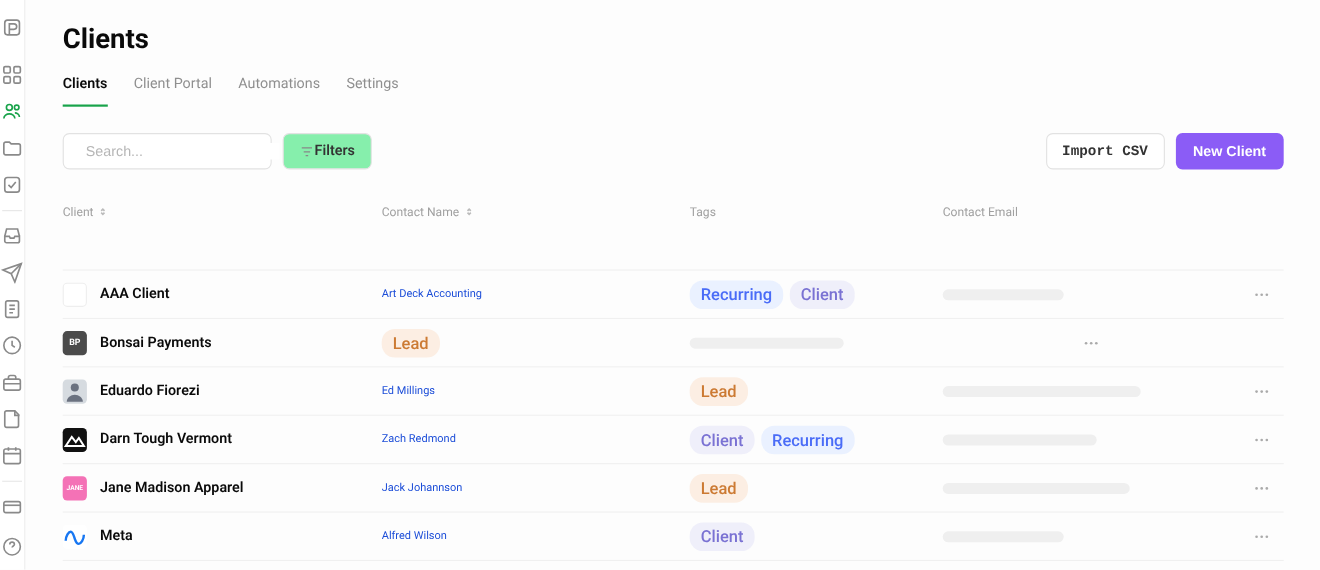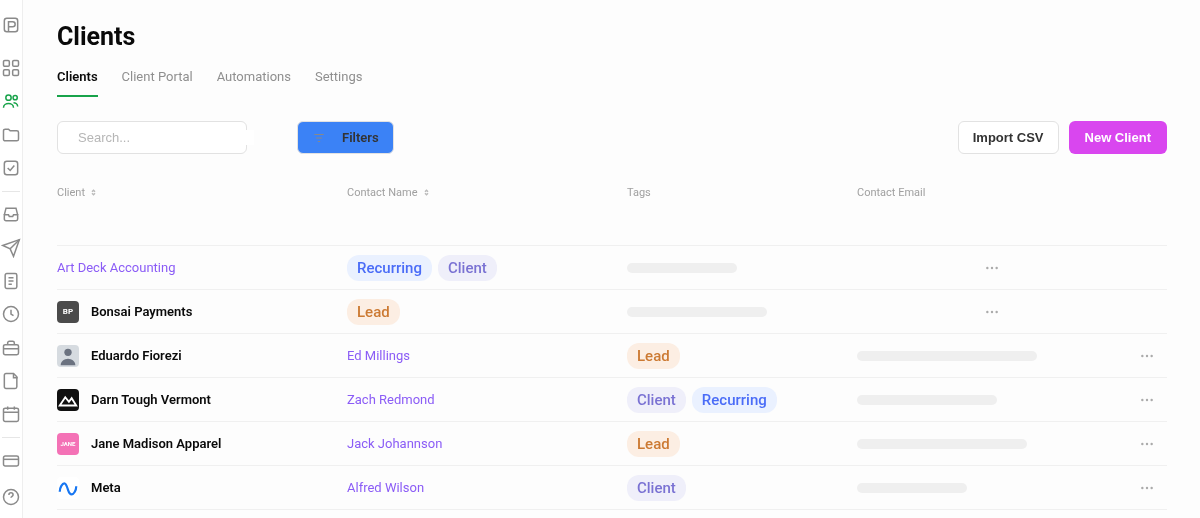--- a/index.html
+++ b/index.html
@@ -110,45 +110,45 @@
     .search input {
       border: none; outline: none; font-size: 13px; flex: 1;
       color: #555;
     }
     .search input::placeholder { color: #b6b6b6; }
     .filters {
       display: flex; align-items: center;
       border: 1px solid #e2e2e2;
       border-radius: 6px;
       padding: 8px 14px;
-      gap: 16px;
+      gap: 0;
       font-size: 13px;
       font-weight: 600;
-      background: #3b82f6;
+      background: #86efac;
       color: #333;
       cursor: pointer;
-      margin-left: 40px;
     }
     .toolbar .spacer { flex: 1; }
     .btn-secondary {
       border: 1px solid #e2e2e2;
       border-radius: 6px;
       padding: 8px 14px;
       font-size: 13px;
       font-weight: 600;
       background: #fff;
       cursor: pointer;
       color: #333;
+      font-family: Liberation Mono, monospace;
     }
     .btn-primary {
       border-radius: 6px;
       padding: 9px 16px;
       font-size: 13px;
       font-weight: 600;
-      background: #d946ef;
+      background: #8b5cf6;
       color: #fff;
       border: none;
       cursor: pointer;
     }
     
     .table {
       margin-top: 32px;
       display: flex;
       flex-direction: column;
       position: relative;
@@ -174,21 +174,21 @@
       display: flex; align-items: center; gap: 12px;
       font-size: 13px; font-weight: 600;
     }
     .avatar {
       width: 22px; height: 22px; border-radius: 4px;
       display: flex; align-items: center; justify-content: center;
       font-size: 8px; font-weight: 700; color: #fff;
       background: #dcdcdc;
       overflow: hidden;
     }
-    .contact-cell { font-size: 13px; color: #8b5cf6; }
+    .contact-cell { font-size: 10px; color: #1d4ed8; }
     .tags-cell { display: flex; gap: 6px; align-items: center; }
     .tag {
       font-size: 15px;
       padding: 4px 10px;
       border-radius: 12px;
       font-weight: 500;
     }
     .tag-recurring { background: #eaf1ff; color: #4a6cf7; }
     .tag-client { background: #efeffa; color: #7a72d3; }
     .tag-lead { background: #fceee3; color: #cc7a33; }
@@ -341,20 +341,24 @@
         <svg class="mini-sort" viewBox="0 0 12 12">
             <path d="M4 5l2-2 2 2M4 7l2 2 2-2"></path>
           </svg>
       </div>
       <div>Tags</div>
       <div>Contact Email</div>
       <div></div>
     </div>
     <div id="tbody">
         <div class="trow">
+          <div class="client-cell">
+            <div class="avatar" style="background: rgb(255, 255, 255); border: 1px solid rgb(238, 238, 238);"></div>
+            <span>AAA Client</span>
+          </div>
           <div class="contact-cell">Art Deck Accounting</div>
           <div class="tags-cell">
             <span class="tag tag-recurring">Recurring</span>
             <span class="tag tag-client">Client</span>
           </div>
           <div class="email-cell">
             <div class="skeleton" style="width: 110px;"></div>
           </div>
           <div class="more-cell">
             <svg width="16" height="16" viewBox="0 0 24 24" fill="#aaa">

